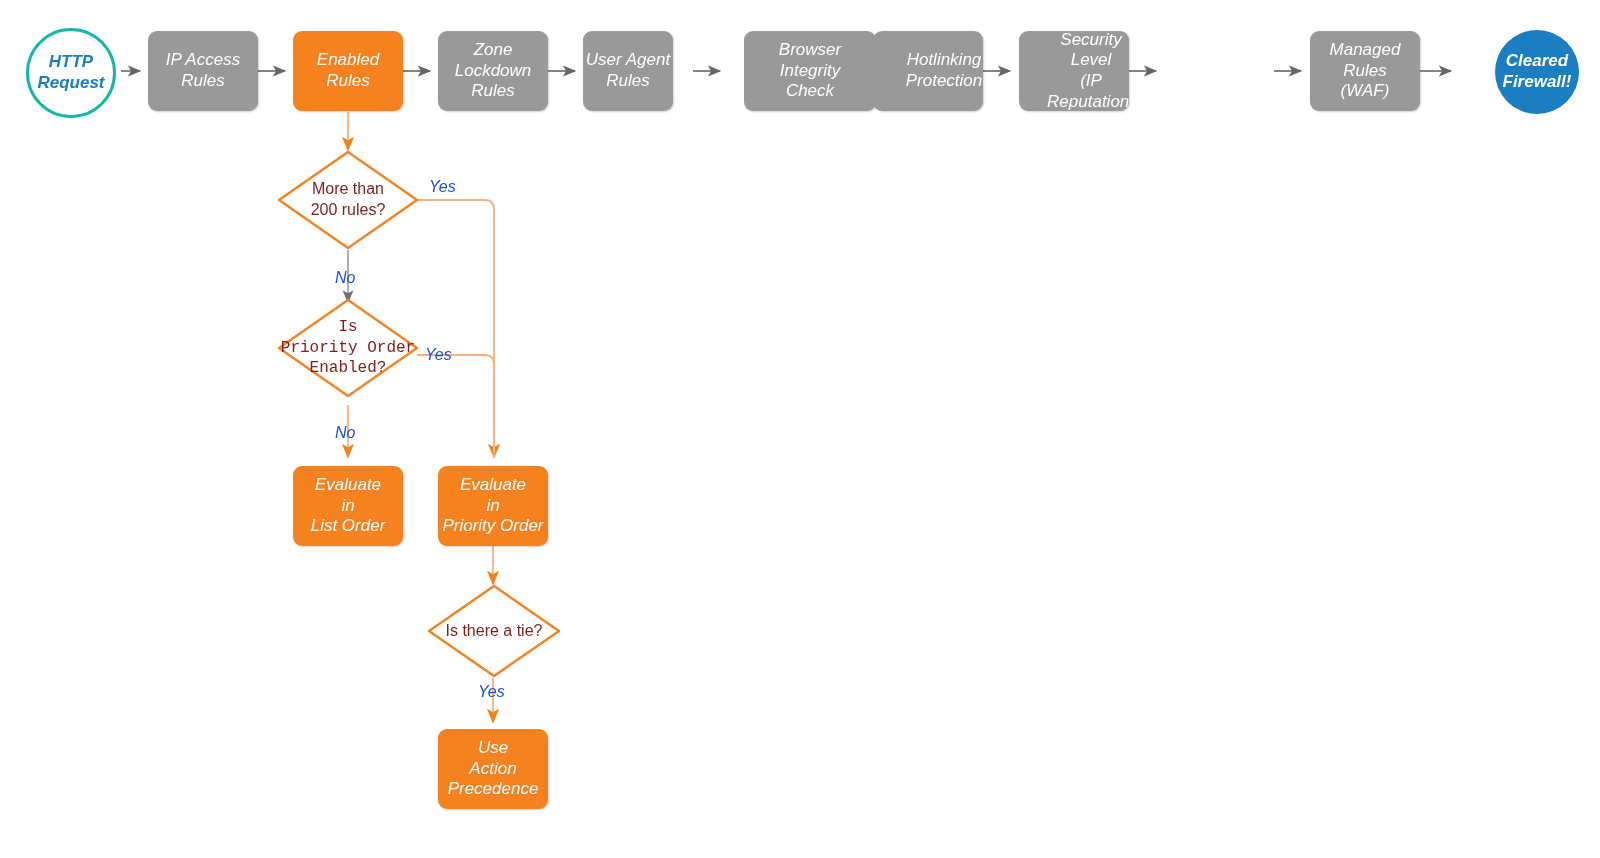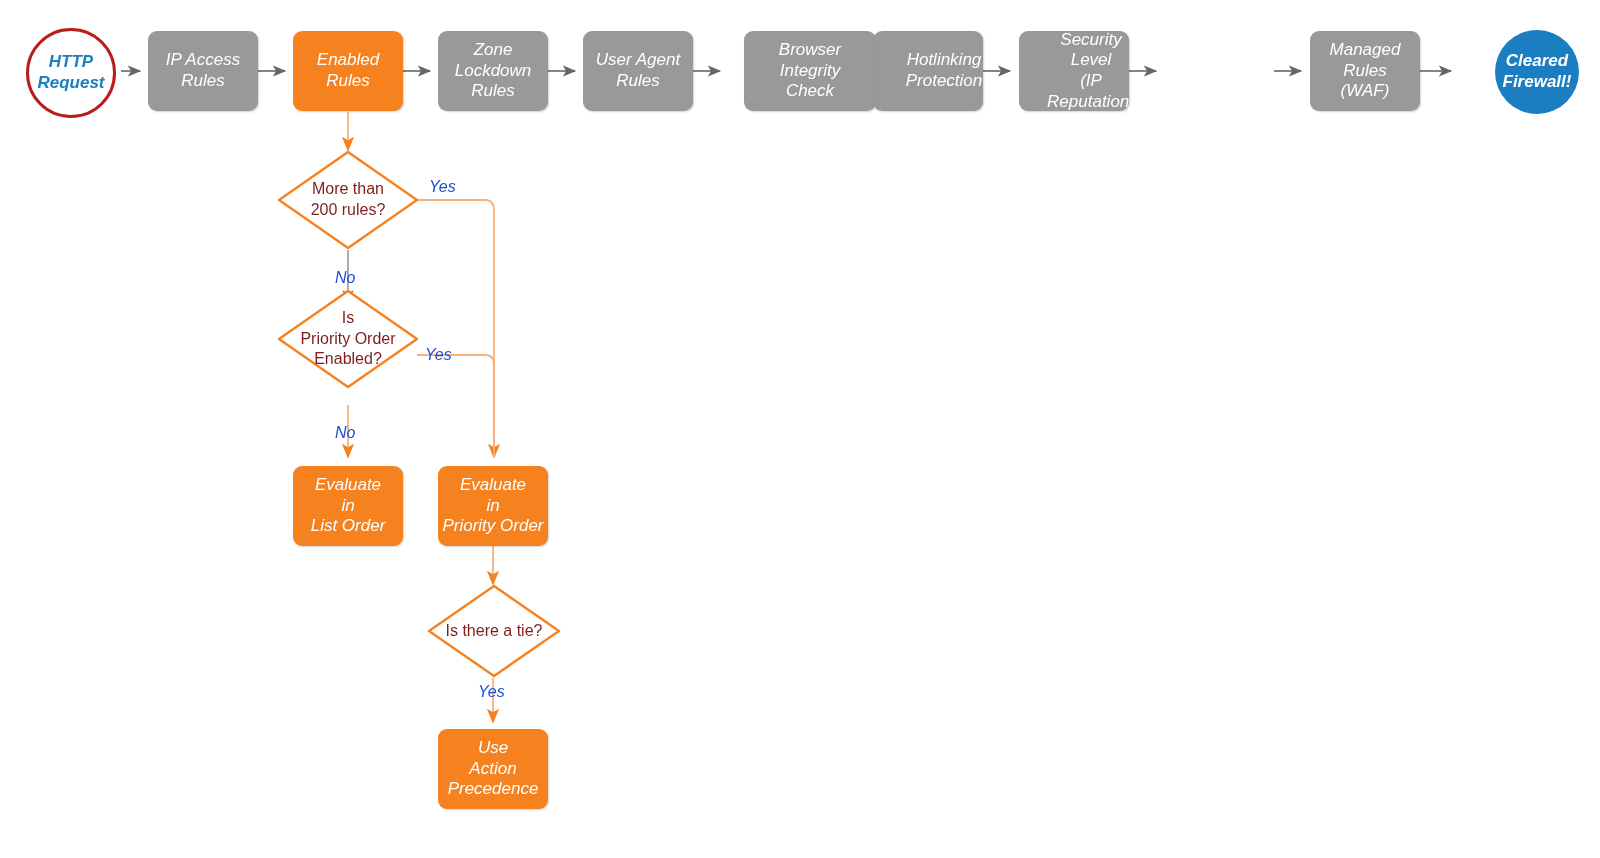--- a/index.html
+++ b/index.html
@@ -58,21 +58,21 @@
     color: #ffffff;
     font-style: italic;
     font-size: 17px;
     box-shadow: 1px 1px 2px rgba(0,0,0,0.18);
   }
 
   
   .start-circle {
     border-radius: 50%;
     background: #ffffff;
-    border: 3px solid #b91c1c;
+    border: 3px solid #14b8a6;
     color: #1a7ec0;
     font-style: italic;
     font-weight: bold;
     font-size: 17px;
   }
 
   
   .end-circle {
     border-radius: 50%;
     background: #1a7ec0;
@@ -175,21 +175,21 @@
     <span>Enabled
 Rules</span>
   </div>
 
   <div class="node stage" style="left:438px; top:31px; width:110px; height:80px;">
     <span>Zone
 Lockdown
 Rules</span>
   </div>
 
-  <div class="node stage" style="left:583px; top:31px; width:110px; height:80px;">
+  <div class="node stage" style="left:583px; top:31px; width:90px; height:80px;">
     <span>User Agent
 Rules</span>
   </div>
 
   <div class="node stage" style="left:744px; top:31px; width:132px; height:80px;">
     <span>Browser
 Integrity
 Check</span>
   </div>
 
@@ -217,21 +217,21 @@
   </div>
 
   <div class="diamond" style="left:277px; top:150px; width:142px; height:100px;">
     <svg class="shape" viewBox="0 0 142 100" preserveAspectRatio="none">
       <polygon points="71,2 140,50 71,98 2,50" fill="#ffffff" stroke="#f6821f" stroke-width="2.4" stroke-linejoin="round"></polygon>
     </svg>
     <div class="label">More than
 200 rules?</div>
   </div>
 
-  <div class="diamond" style="left:277px; top:289px; width:142px; height:100px;">
+  <div class="diamond" style="left:277px; top:298px; width:142px; height:100px;font-family:Liberation Mono, monospace;">
     <svg class="shape" viewBox="0 0 142 100" preserveAspectRatio="none">
       <polygon points="71,2 140,50 71,98 2,50" fill="#ffffff" stroke="#f6821f" stroke-width="2.4" stroke-linejoin="round"></polygon>
     </svg>
     <div class="label">Is
 Priority Order
 Enabled?</div>
   </div>
 
   <div class="diamond" style="left:427px; top:584px; width:134px; height:94px;">
     <svg class="shape" viewBox="0 0 134 94" preserveAspectRatio="none">

